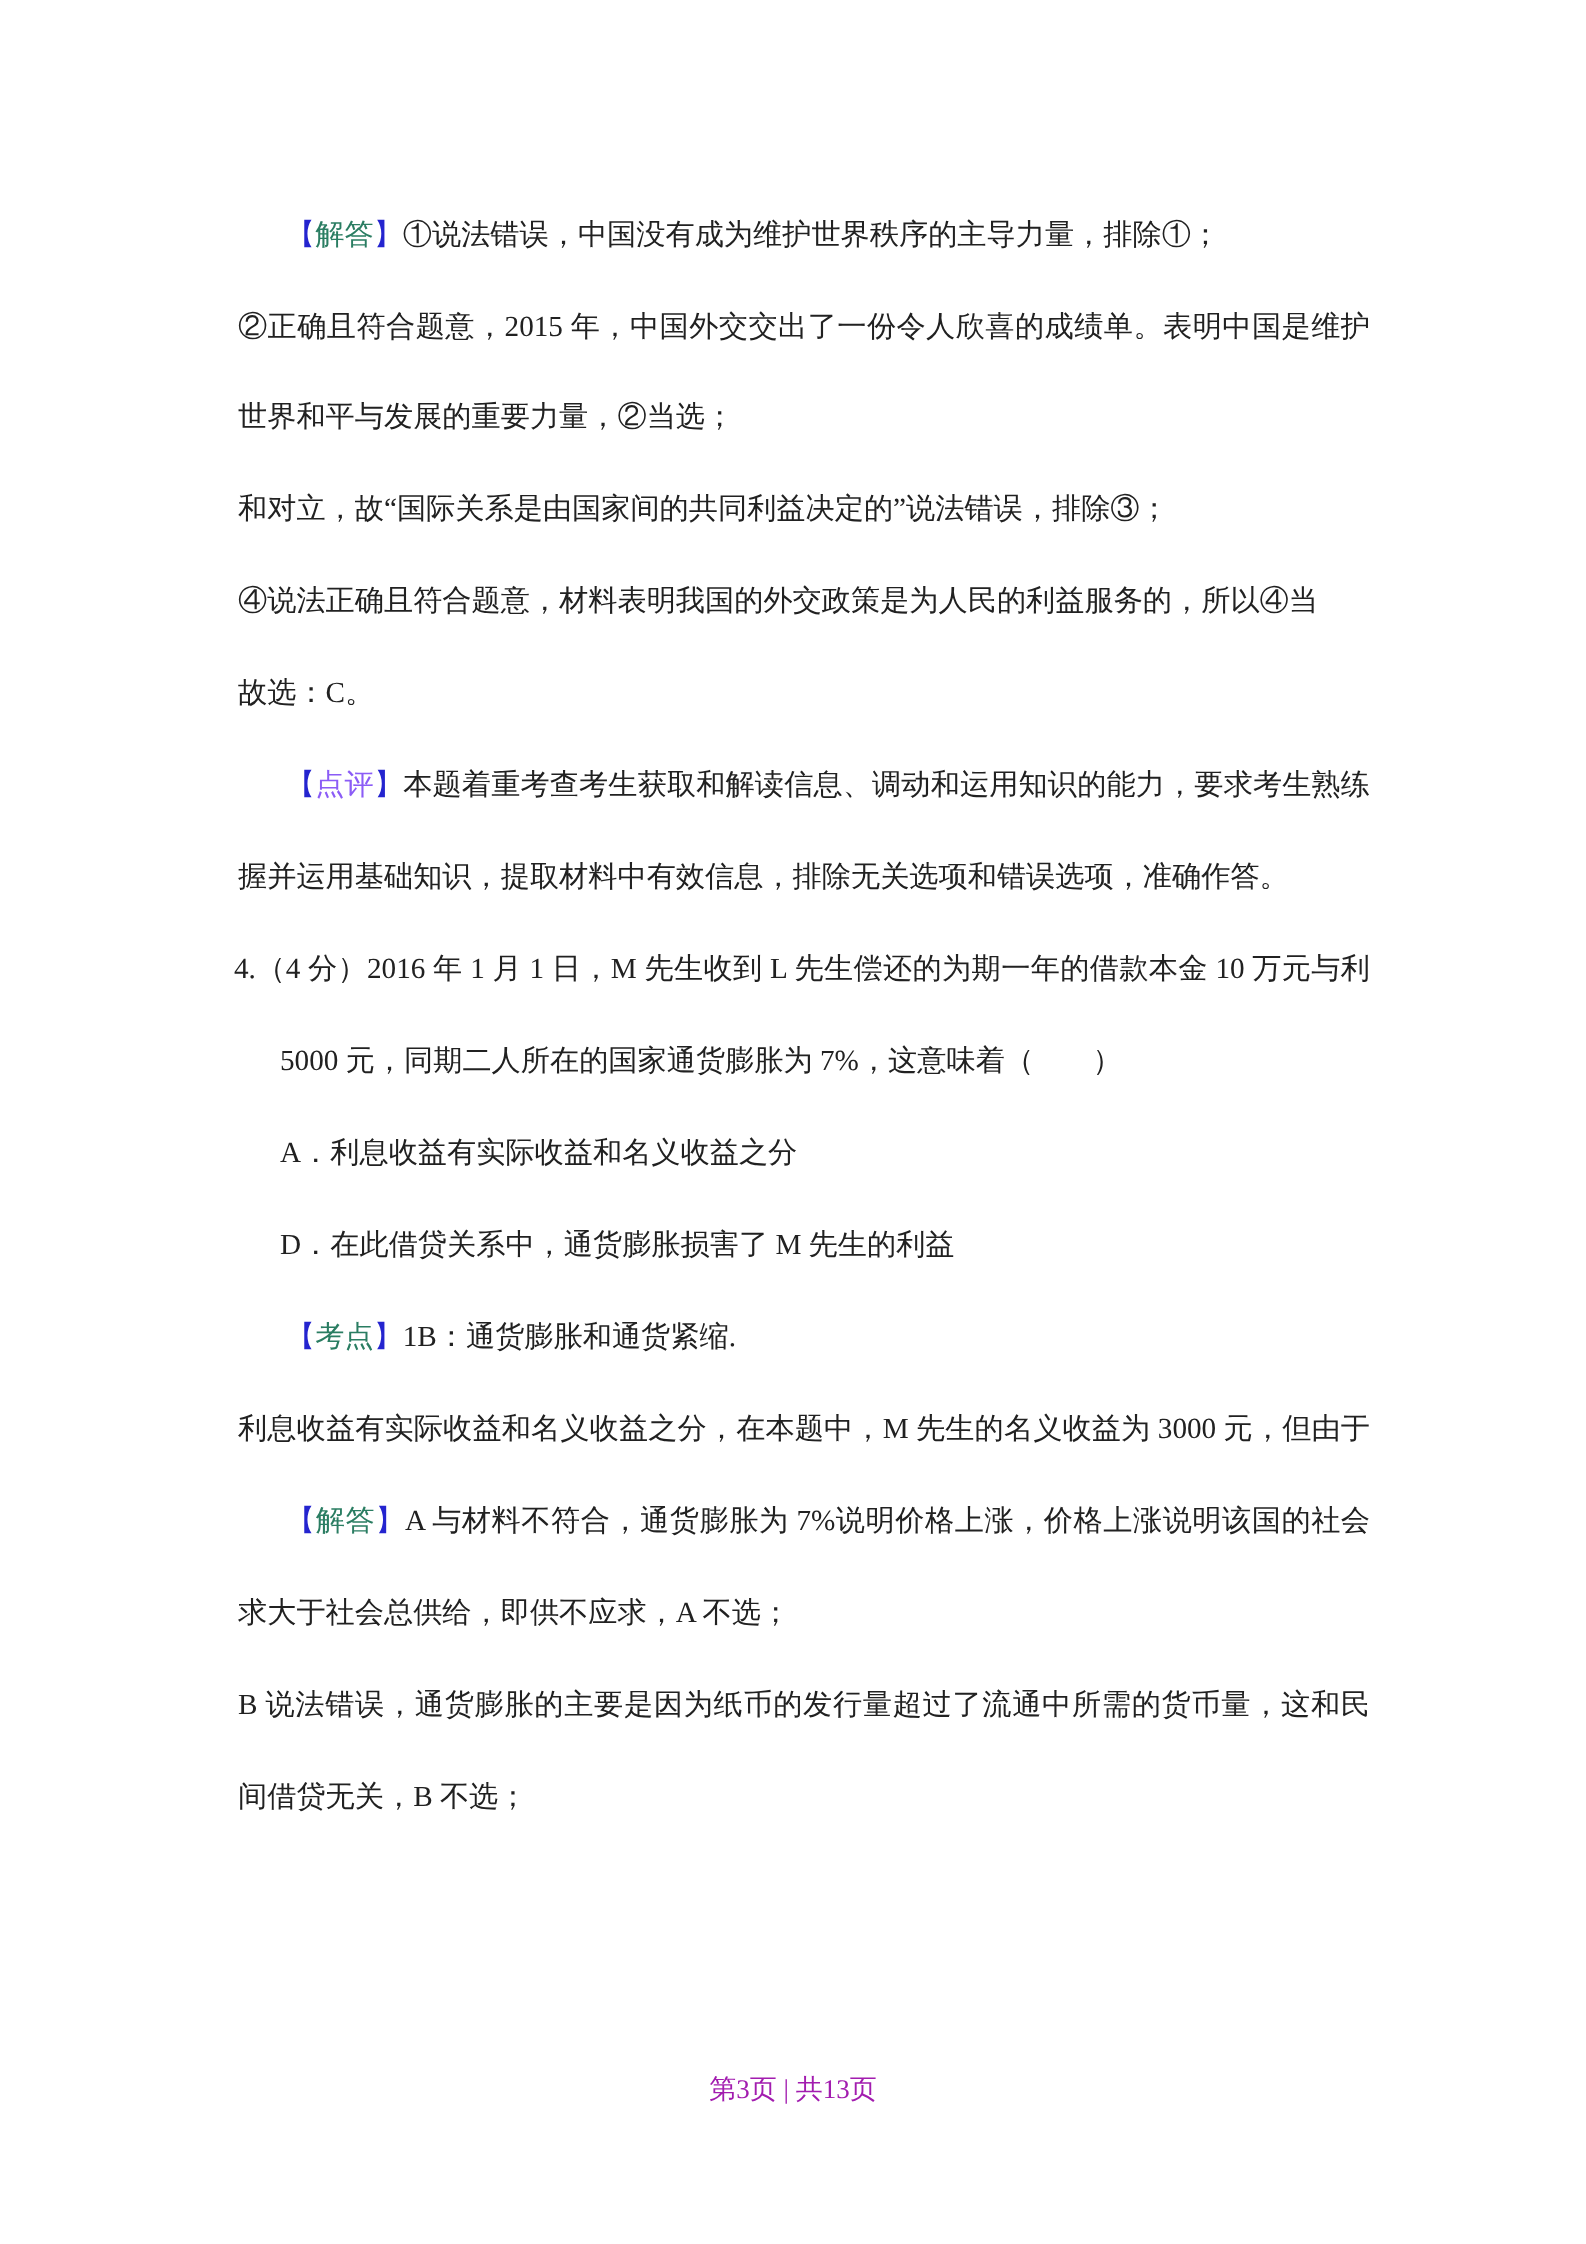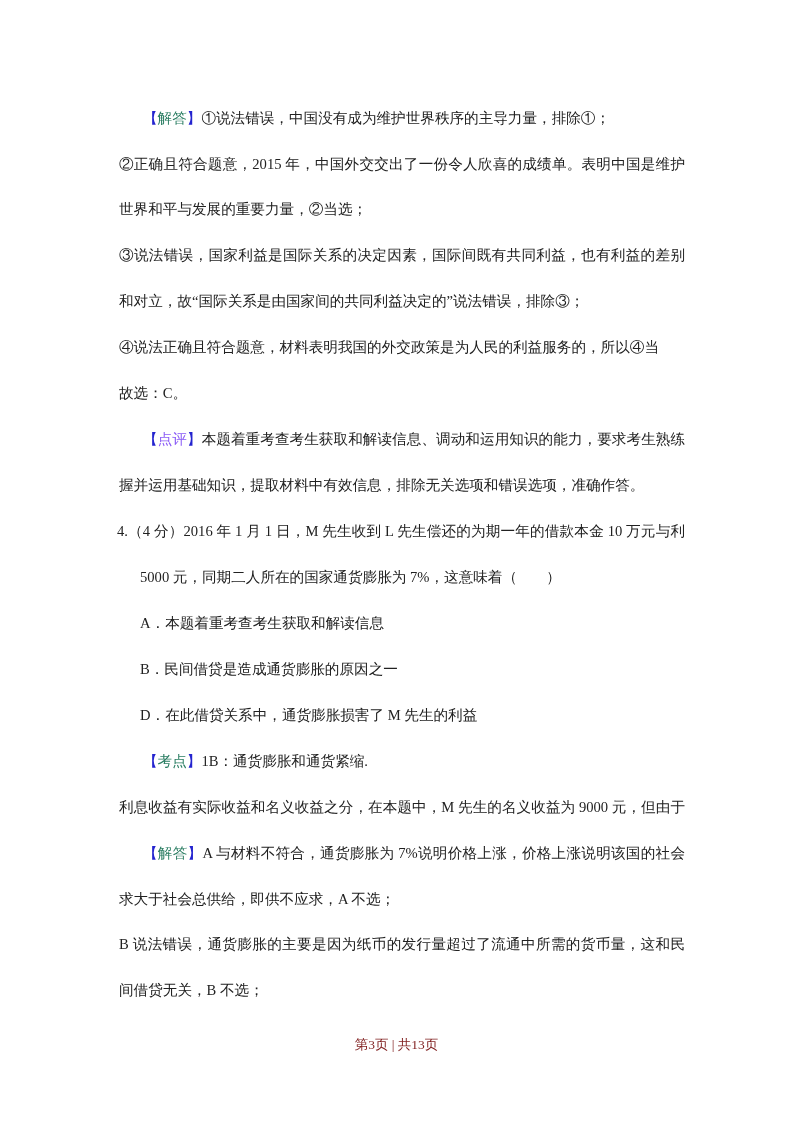--- a/index.html
+++ b/index.html
@@ -29,53 +29,51 @@
   .ilabel{margin-left:24px;width:542px;}  
   
   .full{text-align:justify;text-align-last:justify;font-family:Liberation Serif, serif;}
   .bkt{color:#2424cf;}
   .lab.g{color:#2a7d62;}
   .lab.r{color:#8b5cf6;}
   .footer{
     position:absolute;left:0;top:1036px;width:793px;
     text-align:center;
     font-size:13.5px;
-    color:#7f1d1d;
+    color:#a21caf;
     font-family:"Liberation Serif","DejaVu Serif",serif;
   }
 </style>
 </head>
 <body>
 
 <div class="page">
   <main class="content">
 
     <p class="line ilabel"><span class="bkt">【</span><span class="lab g">解答</span><span class="bkt">】</span><span>①说法错误，中国没有成为维护世界秩序的主导力量，排除①；</span></p>
 
     <p class="line full">②正确且符合题意，2015 年，中国外交交出了一份令人欣喜的成绩单。表明中国是维护</p>
     <p class="line">世界和平与发展的重要力量，②当选；</p>
-    <p class="line full">③说法错误，国家利益是国际关系的决定因素，国际间既有共同利益，也有利益的差别</p>
     <p class="line">和对立，故“国际关系是由国家间的共同利益决定的”说法错误，排除③；</p>
     <p class="line">④说法正确且符合题意，材料表明我国的外交政策是为人民的利益服务的，所以④当选。</p>
     <p class="line">故选：C。</p>
 
     <p class="line ilabel full"><span class="bkt">【</span><span class="lab r">点评</span><span class="bkt">】</span><span>本题着重考查考生获取和解读信息、调动和运用知识的能力，要求考生熟练掌</span></p>
 
     <p class="line">握并运用基础知识，提取材料中有效信息，排除无关选项和错误选项，准确作答。</p>
 
     <p class="line iq full">4.（4 分）2016 年 1 月 1 日，M 先生收到 L 先生偿还的为期一年的借款本金 10 万元与利息</p>
     <p class="line i1">5000 元，同期二人所在的国家通货膨胀为 7%，这意味着（　　）</p>
-    <p class="line i1">A．本题着重考查考生获取和解读信息</p>
-    <p class="line i1">B．民间借贷是造成通货膨胀的原因之一</p>
+    <p class="line i1">A．利息收益有实际收益和名义收益之分</p>
     <p class="line i1">D．在此借贷关系中，通货膨胀损害了 M 先生的利益</p>
 
     <p class="line ilabel"><span class="bkt">【</span><span class="lab g">考点</span><span class="bkt">】</span><span>1B：通货膨胀和通货紧缩.</span></p>
 
 
-    <p class="line full">利息收益有实际收益和名义收益之分，在本题中，M 先生的名义收益为 9000 元，但由于</p>
+    <p class="line full">利息收益有实际收益和名义收益之分，在本题中，M 先生的名义收益为 3000 元，但由于</p>
 
     <p class="line ilabel full"><span class="bkt">【</span><span class="lab g">解答</span><span class="bkt">】</span><span>A 与材料不符合，通货膨胀为 7%说明价格上涨，价格上涨说明该国的社会总需</span></p>
 
     <p class="line">求大于社会总供给，即供不应求，A 不选；</p>
     <p class="line full">B 说法错误，通货膨胀的主要是因为纸币的发行量超过了流通中所需的货币量，这和民</p>
     <p class="line">间借贷无关，B 不选；</p>
 
   </main>
 
   <footer class="footer">

